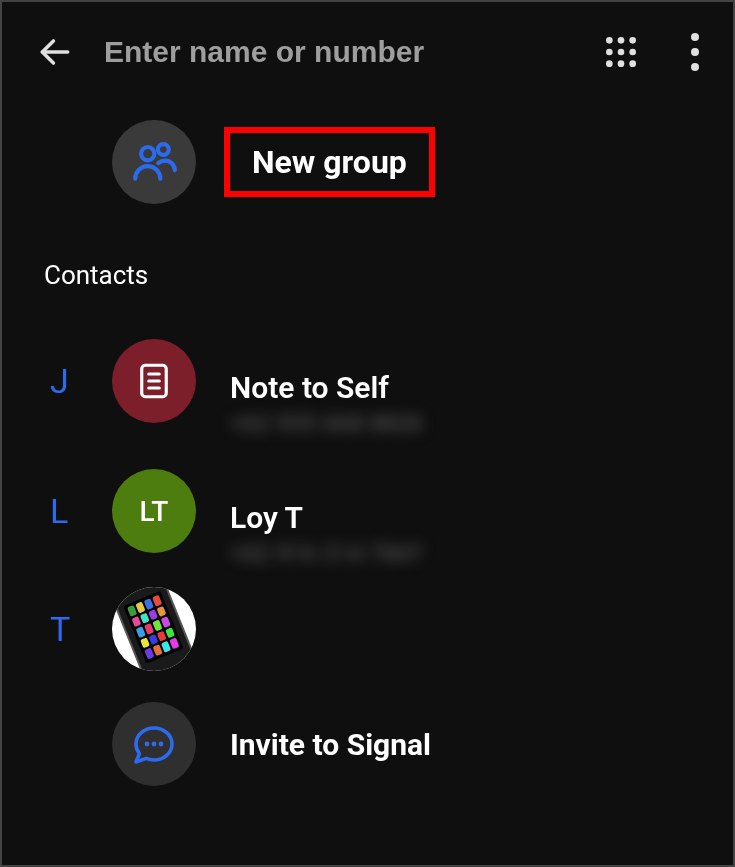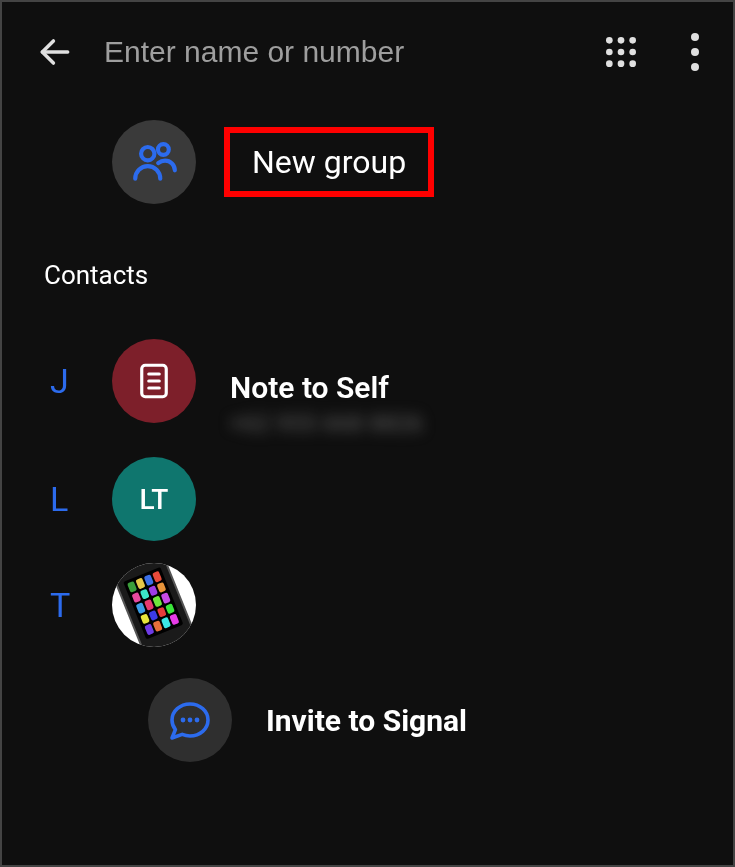--- a/index.html
+++ b/index.html
@@ -31,21 +31,21 @@
       align-items: center;
       justify-content: center;
     }
     .search-input {
       flex: 1;
       background: transparent;
       border: none;
       outline: none;
       color: #c4b5fd;
       font-size: 30px;
-      font-weight: 400;
+      font-weight: 700;
     }
     .search-input::placeholder {
       color: #9e9e9e;
     }
     .dialpad-icon {
       width: 44px;
       height: 44px;
       cursor: pointer;
       display: flex;
       align-items: center;
@@ -97,21 +97,21 @@
       color: #fff;
       flex-shrink: 0;
     }
     .avatar.grey {
       background: #3a3a3a;
     }
     .avatar.maroon {
       background: #7d1f2a;
     }
     .avatar.brown {
-      background: #0f766e;
+      background: #4d7c0f;
       text-align: right;
     }
     .avatar.phone {
       background: #fff;
       overflow: hidden;
       position: relative;
     }
     .avatar.dark {
       background: #2f2f2f;
     }
@@ -138,28 +138,27 @@
       align-items: center;
       padding: 28px 0 42px 110px;
     }
     .new-group-label-box {
       border: 6px solid #ff0000;
       padding: 10px 22px;
       margin-left: 28px;
     }
     .new-group-label {
       font-size: 32px;
-      font-weight: 400;
+      font-weight: 700;
       color: #fff;
     }
     .invite-row {
       display: flex;
       align-items: center;
       padding: 20px 0 0 110px;
-      margin-left: 36px;
     }
     .invite-text {
       margin-left: 34px;
       font-size: 30px;
       font-weight: 700;
     }
     .phone-device {
       width: 56px;
       height: 90px;
       background: #1a1a1a;
@@ -246,20 +245,24 @@
   <div class="text-col">
     <div class="primary-text">Note to Self</div>
     <div class="secondary-text">+62 955 668 8826</div>
   </div>
 </div>
 
 <div class="row">
   <div class="letter-col">L</div>
   <div class="avatar brown">
     <span>LT</span>
+  </div>
+  <div class="text-col">
+    <div class="primary-text">Loy T</div>
+    <div class="secondary-text">+62 916 214 7847</div>
   </div>
 </div>
 
 <div class="row">
   <div class="letter-col">T</div>
   <div class="avatar phone">
     <div class="phone-device">
       <div class="phone-screen">
         <div class="app-icon" style="background:#3b9e3b"></div>
           <div class="app-icon" style="background:#e6c84a"></div>

